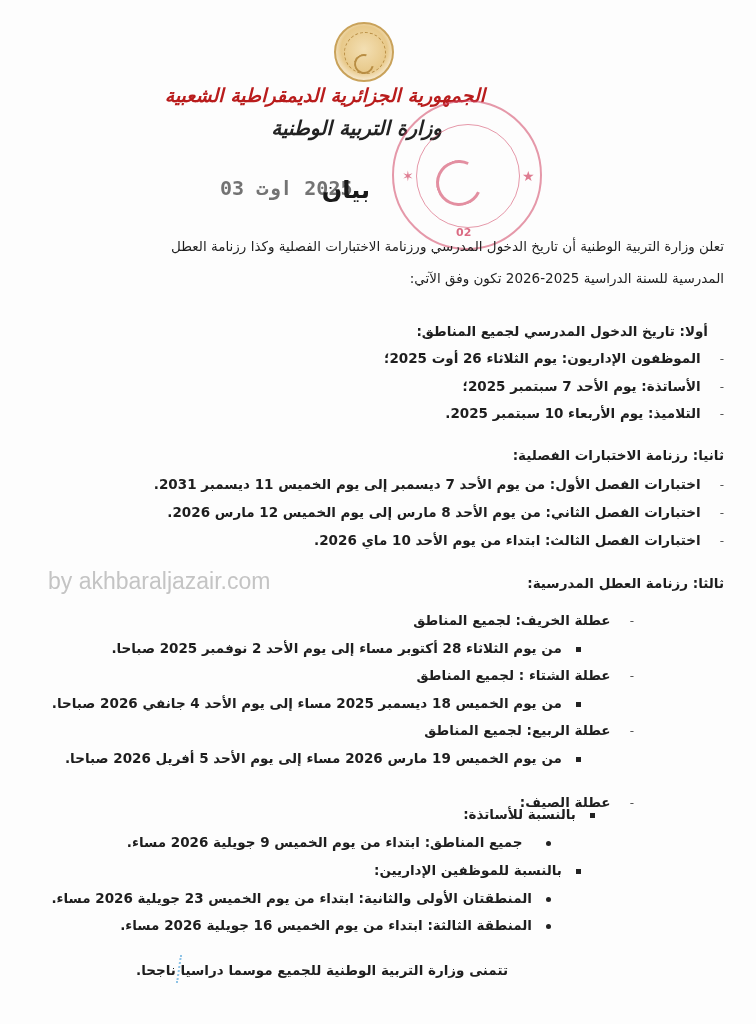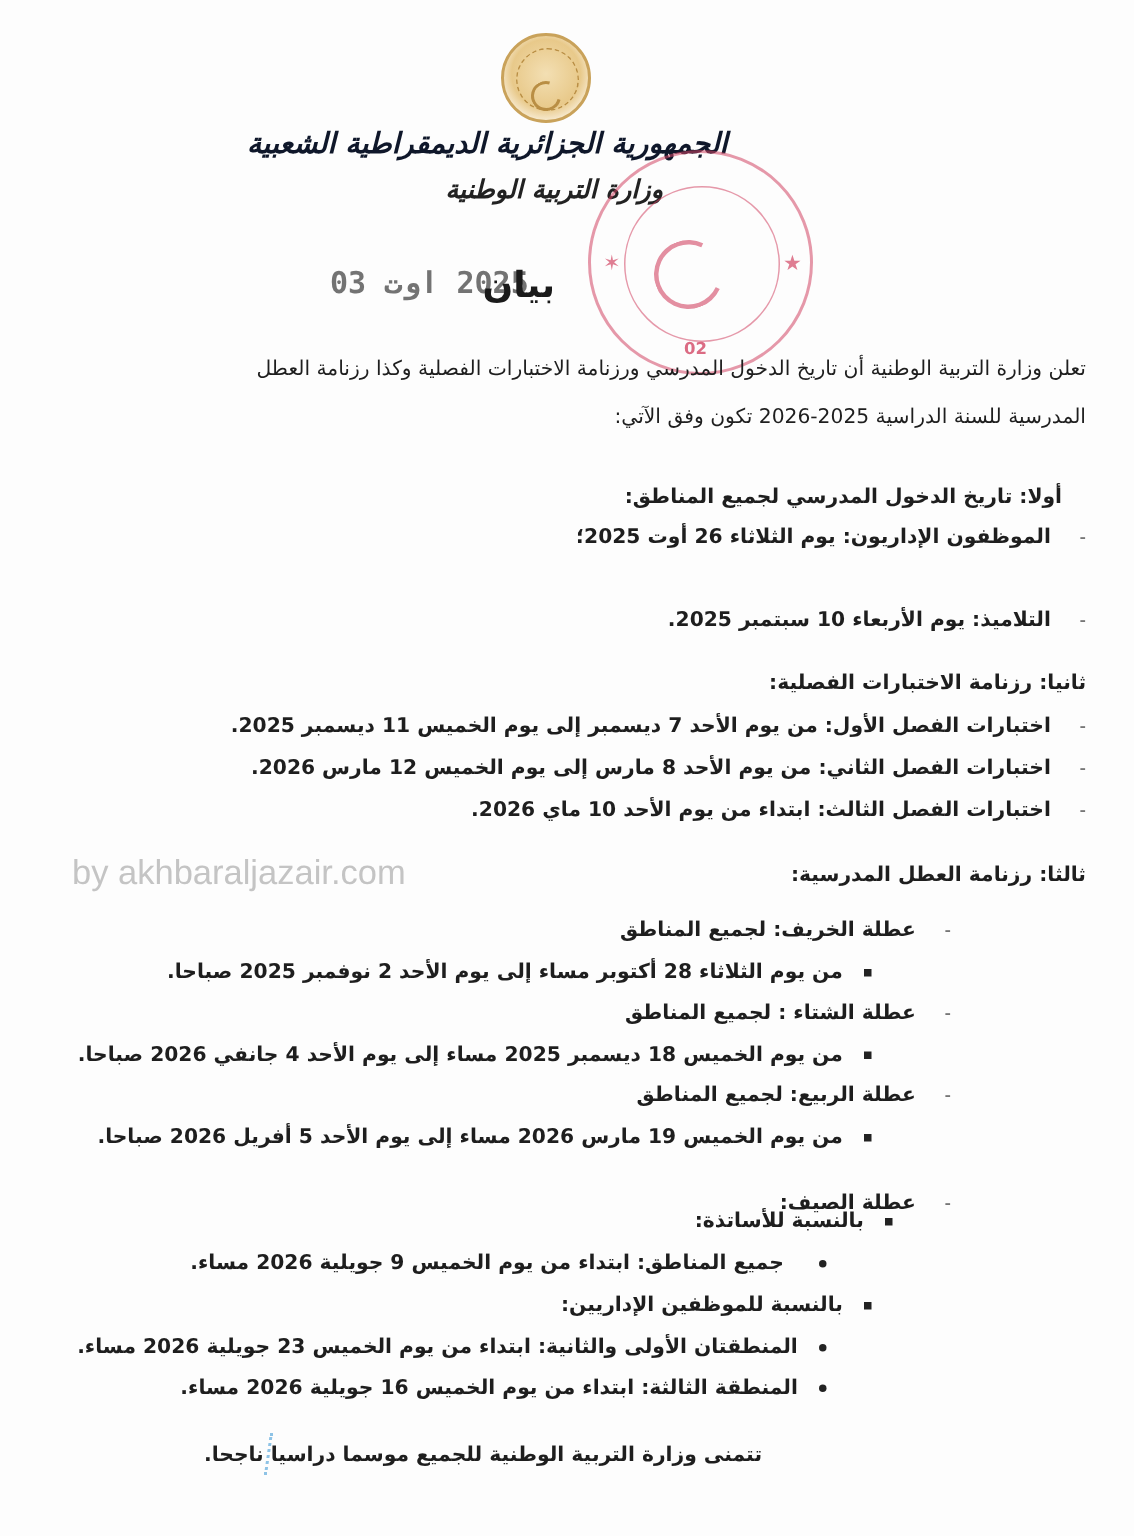--- a/index.html
+++ b/index.html
@@ -14,22 +14,22 @@
   .abs { position: absolute; white-space: nowrap; }
   .rtl { direction: rtl; text-align: right; }
 
   
   .emblem { position: absolute; left: 334px; top: 22px; width: 60px; height: 60px; border-radius: 50%;
     border: 2px solid #c9a25a; background: radial-gradient(circle at 50% 45%, #f3dfb3 0%, #e8c98a 55%, #f7ead0 75%, #fff 76%);
     box-sizing: border-box; }
   .emblem-inner { position: absolute; left: 8px; top: 8px; width: 40px; height: 40px; border-radius: 50%; border: 1px dashed #b98e44; }
   .emblem-crescent { position: absolute; left: 18px; top: 30px; width: 16px; height: 16px; border-radius: 50%; border: 2px solid #b98e44; border-right-color: transparent; transform: rotate(-30deg); }
 
-  .header-title { font-family: "DejaVu Serif", serif; font-weight: bold; font-style: italic; font-size: 19px; color: #0f172a; }
-  .ministry { font-family: "DejaVu Serif", serif; font-weight: bold; font-style: italic; font-size: 17px; color: #222; margin-left: 35px; }
+  .header-title { font-family: "DejaVu Serif", serif; font-weight: bold; font-style: italic; font-size: 19px; color: #b91c1c; }
+  .ministry { font-family: "DejaVu Serif", serif; font-weight: bold; font-style: italic; font-size: 20px; color: #222; margin-left: 35px; }
 
   
   .stamp { position: absolute; left: 392px; top: 100px; width: 150px; height: 150px; border-radius: 50%;
     border: 2px solid rgba(210,70,100,0.55); box-sizing: border-box; }
   .stamp-ring { position: absolute; left: 22px; top: 22px; width: 102px; height: 102px; border-radius: 50%; border: 1.5px solid rgba(210,70,100,0.55); }
   .stamp-crescent { position: absolute; left: 42px; top: 58px; width: 40px; height: 40px; border-radius: 50%;
     border: 3px solid rgba(210,70,100,0.6); border-right-color: transparent; transform: rotate(-20deg); }
   .stamp-star { position: absolute; color: rgba(210,70,100,0.7); font-size: 14px; }
   .stamp-num { position: absolute; left: 62px; top: 124px; font-size: 11px; color: rgba(210,70,100,0.8); font-weight: bold; }
 
@@ -68,24 +68,25 @@
   </div>
 
   <div class="abs date-stamp" style="left:220px; top:176px; direction:rtl;">2025 اوت 03</div>
   <div class="abs rtl doc-title" style="right:386px; top:176px;">بيان</div>
 
   <div class="abs rtl para" style="right:32px; top:238px;">تعلن وزارة التربية الوطنية أن تاريخ الدخول المدرسي ورزنامة الاختبارات الفصلية وكذا رزنامة العطل</div>
   <div class="abs rtl para" style="right:32px; top:270px;">المدرسية للسنة الدراسية 2025-2026 تكون وفق الآتي:</div>
 
   <div class="abs rtl section" style="right:48px; top:323px;">أولا: تاريخ الدخول المدرسي لجميع المناطق:</div>
   <div class="abs rtl item" style="right:32px; top:350px;"><span class="dash">-&nbsp;&nbsp;&nbsp;&nbsp;&nbsp;</span><span>الموظفون الإداريون: يوم الثلاثاء 26 أوت 2025؛</span></div>
+  <div class="abs rtl item" style="right:32px; top:378px;"><span class="dash">-&nbsp;&nbsp;&nbsp;&nbsp;&nbsp;</span><span>الأساتذة: يوم الأحد 7 سبتمبر 2025؛</span></div>
   <div class="abs rtl item" style="right:32px; top:405px;"><span class="dash">-&nbsp;&nbsp;&nbsp;&nbsp;&nbsp;</span><span>التلاميذ: يوم الأربعاء 10 سبتمبر 2025.</span></div>
 
   <div class="abs rtl section" style="right:32px; top:447px;">ثانيا: رزنامة الاختبارات الفصلية:</div>
-  <div class="abs rtl item" style="right:32px; top:476px;"><span class="dash">-&nbsp;&nbsp;&nbsp;&nbsp;&nbsp;</span><span>اختبارات الفصل الأول: من يوم الأحد 7 ديسمبر إلى يوم الخميس 11 ديسمبر 2025.</span></div>
+  <div class="abs rtl item" style="right:32px; top:476px;"><span class="dash">-&nbsp;&nbsp;&nbsp;&nbsp;&nbsp;</span><span>اختبارات الفصل الأول: من يوم الأحد 7 ديسمبر إلى يوم الخميس 11 ديسمبر 2031.</span></div>
   <div class="abs rtl item" style="right:32px; top:504px;"><span class="dash">-&nbsp;&nbsp;&nbsp;&nbsp;&nbsp;</span><span>اختبارات الفصل الثاني: من يوم الأحد 8 مارس إلى يوم الخميس 12 مارس 2026.</span></div>
   <div class="abs rtl item" style="right:32px; top:532px;"><span class="dash">-&nbsp;&nbsp;&nbsp;&nbsp;&nbsp;</span><span>اختبارات الفصل الثالث: ابتداء من يوم الأحد 10 ماي 2026.</span></div>
 
   <div class="abs watermark" style="left:48px; top:568px;">by akhbaraljazair.com</div>
 
   <div class="abs rtl section" style="right:32px; top:575px;">ثالثا: رزنامة العطل المدرسية:</div>
 
   <div class="abs rtl item" style="right:122px; top:612px;"><span class="dash">-&nbsp;&nbsp;&nbsp;&nbsp;&nbsp;</span><span>عطلة الخريف: لجميع المناطق</span></div>
   <div class="abs rtl item" style="right:175px; top:640px;"><span class="sq"></span>&nbsp;&nbsp;&nbsp;<span>من يوم الثلاثاء 28 أكتوبر مساء إلى يوم الأحد 2 نوفمبر 2025 صباحا.</span></div>
 

